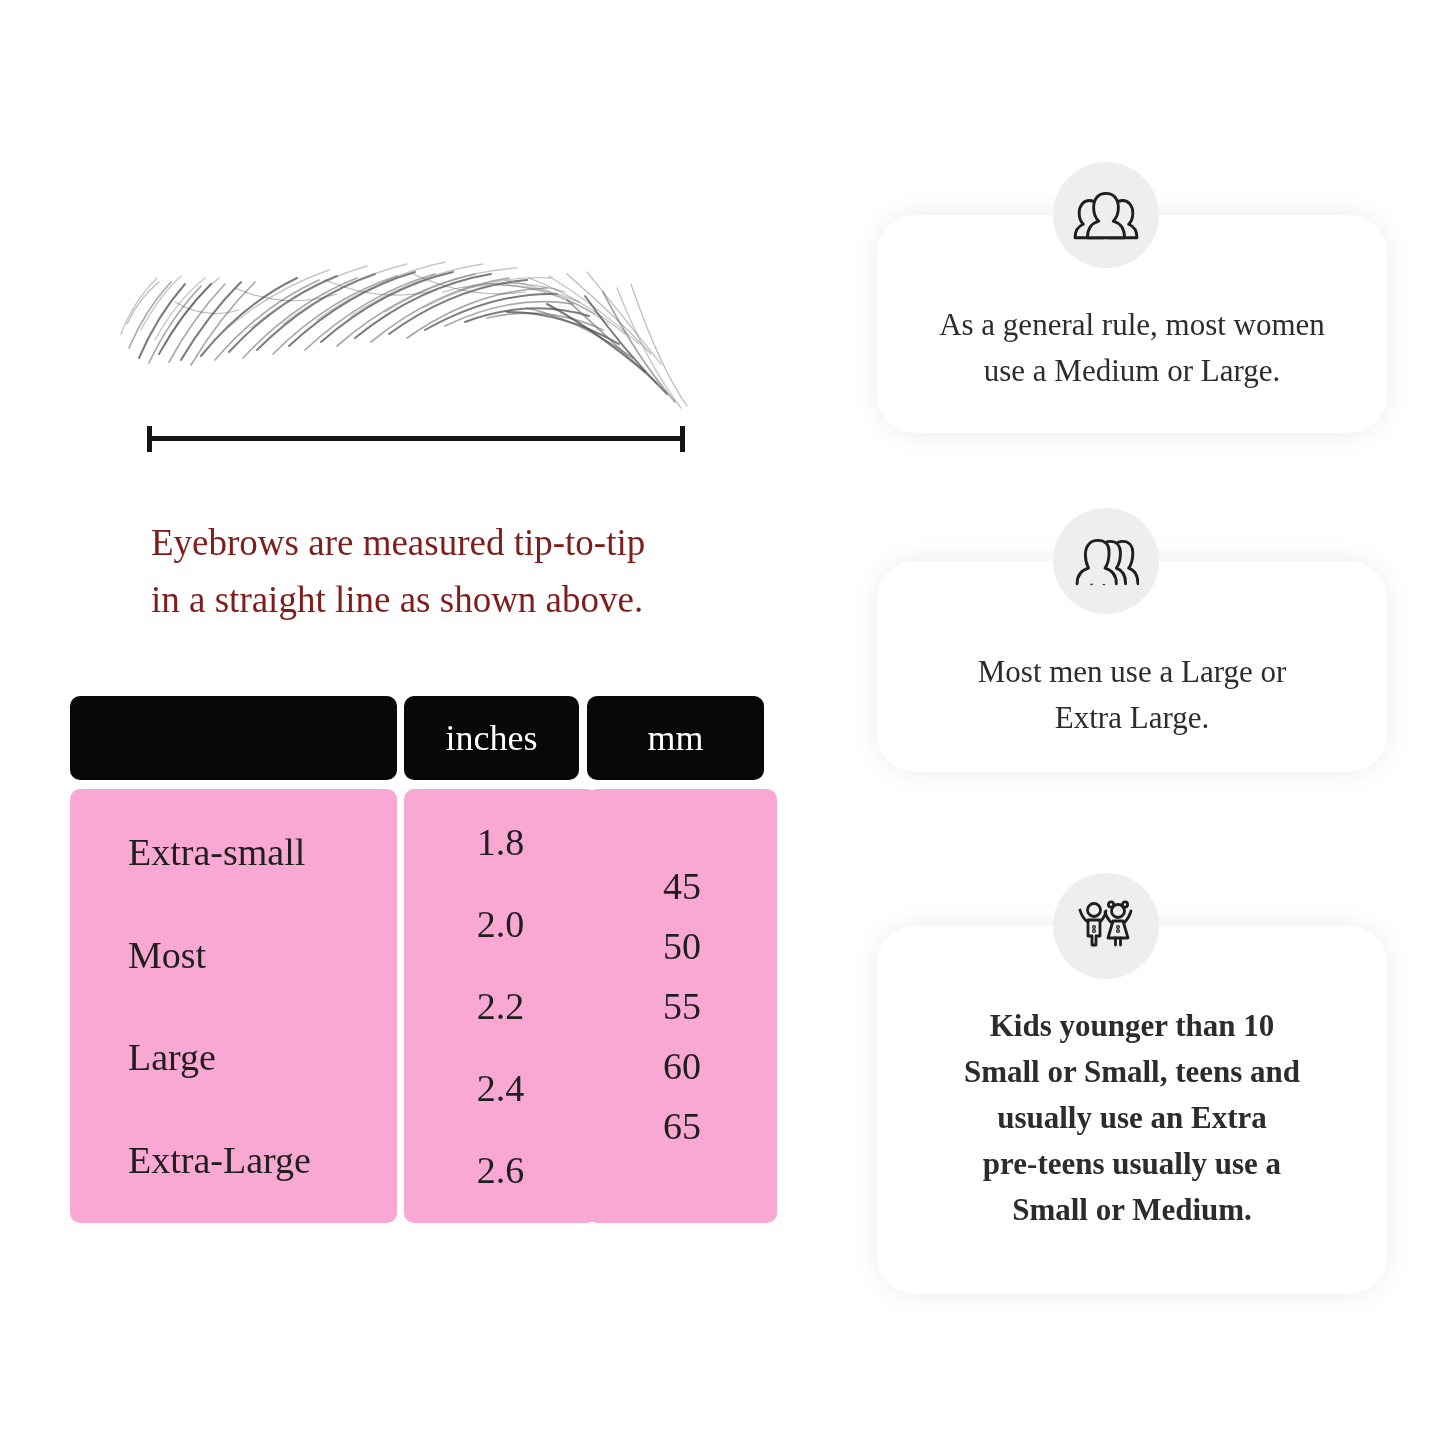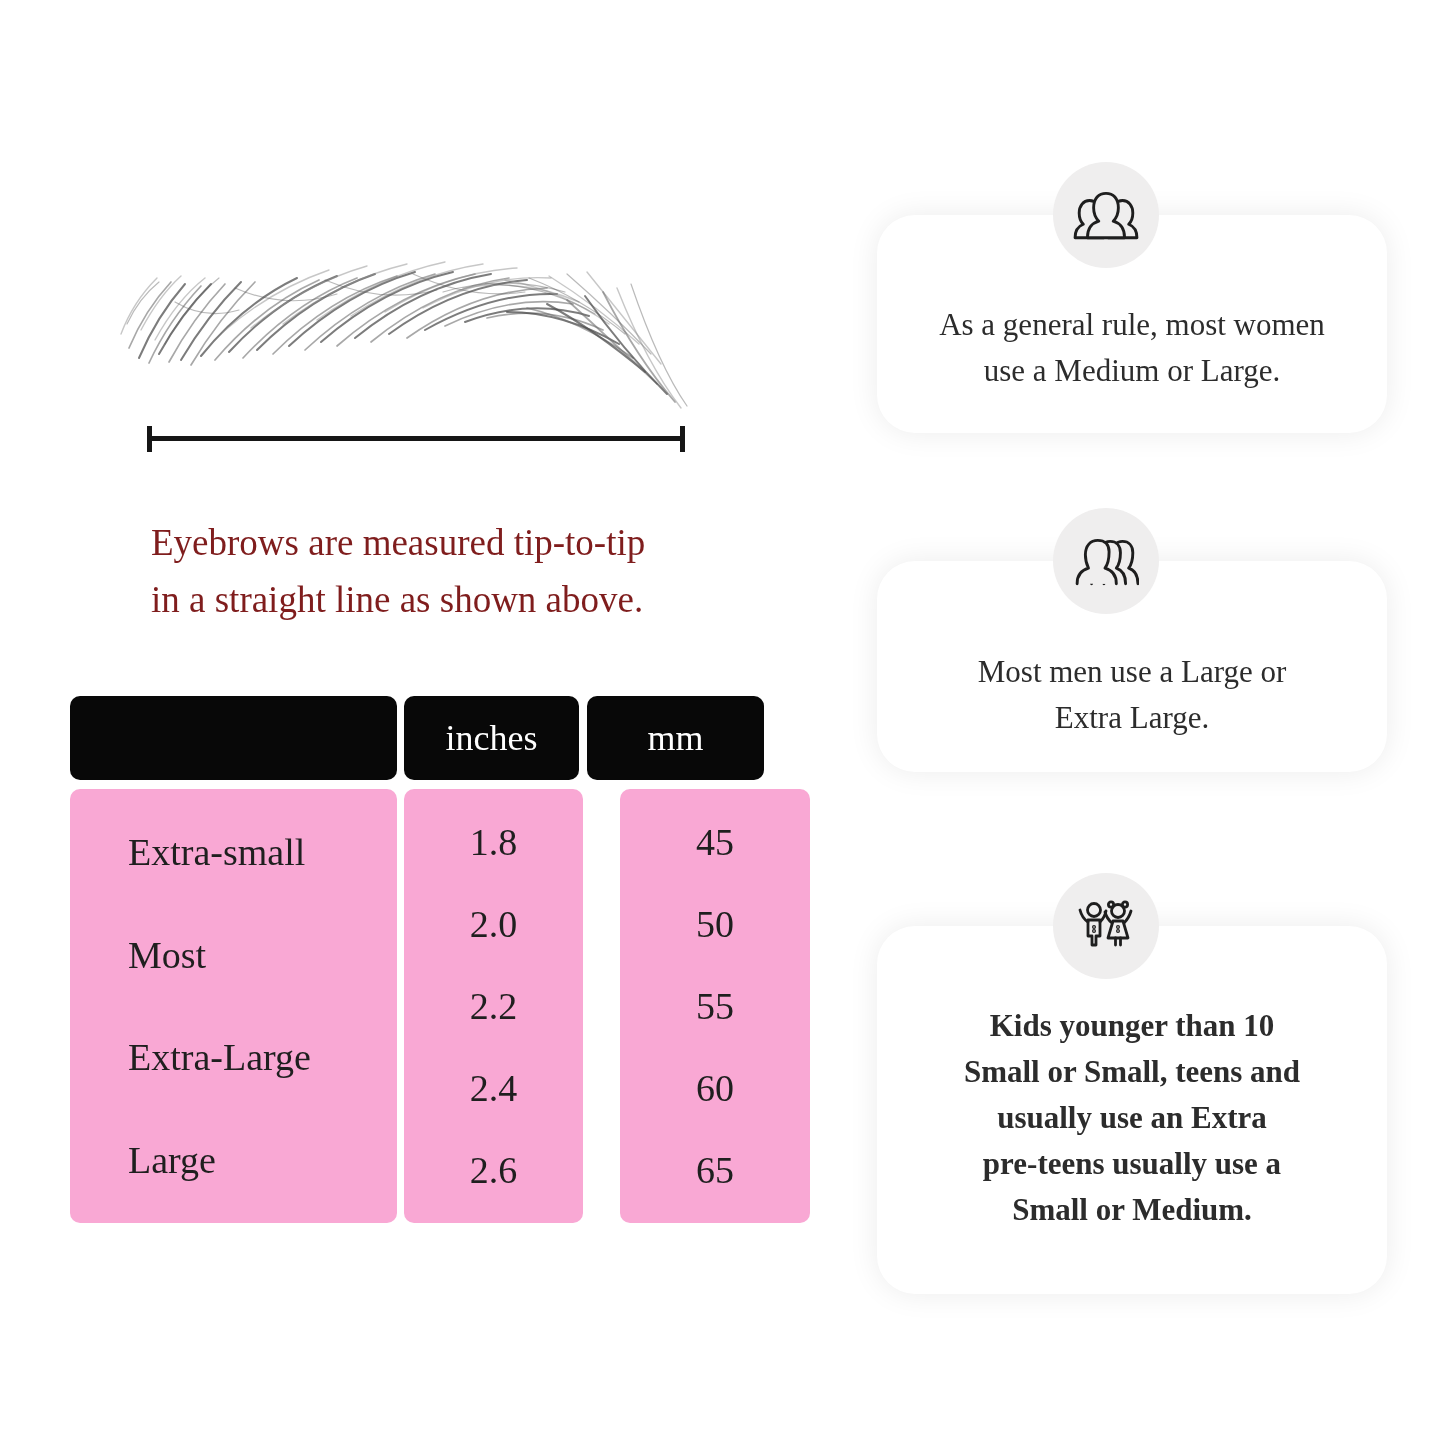--- a/index.html
+++ b/index.html
@@ -25,22 +25,22 @@
 
   
   .th{position:absolute;top:696px;height:84px;background:#080808;border-radius:10px;
       display:flex;align-items:center;justify-content:center;color:#ffffff;font-size:36px;}
   .th1{left:70px;width:327px;}
   .th2{left:404px;width:175px;}
   .th3{left:587px;width:177px;}
   .tb{position:absolute;top:789px;height:434px;background:#f9a8d4;border-radius:10px;
       display:flex;flex-direction:column;justify-content:space-around;padding:12px 0;box-sizing:border-box;}
   .tb1{left:70px;width:327px;}
-  .tb2{left:404px;width:179px;}
-  .tb3{left:620px;width:190px;}
+  .tb2{left:404px;width:193px;}
+  .tb3{left:587px;width:190px;justify-content:center;}
   .tb .cell{height:60px;display:flex;align-items:center;font-size:38px;color:#1f1f1f;}
   .tb1 .cell{padding-left:58px;}
   .tb2 .cell,.tb3 .cell{justify-content:center;}
 
   
   .card{position:absolute;left:877px;width:510px;background:#ffffff;border-radius:38px;
         box-shadow:0 0 30px rgba(0,0,0,.08);display:flex;flex-direction:column;align-items:center;
         justify-content:center;text-align:center;box-sizing:border-box;}
   .card-1{top:215px;height:218px;padding-top:48px;}
   .card-2{top:561px;height:211px;padding-top:56px;}
@@ -129,22 +129,22 @@
     <div>in a straight line as shown above.</div>
   </div>
 
   <div class="th th1"></div>
   <div class="th th3">mm</div>
   <div class="th th2">inches</div>
 
   <div class="tb tb1">
     <div class="cell">Extra-small</div>
     <div class="cell">Most</div>
+    <div class="cell">Large</div>
     <div class="cell">Extra-Large</div>
-    <div class="cell">Large</div>
   </div>
   <div class="tb tb2">
     <div class="cell">1.8</div>
     <div class="cell">2.0</div>
     <div class="cell">2.2</div>
     <div class="cell">2.4</div>
     <div class="cell">2.6</div>
   </div>
   <div class="tb tb3">
     <div class="cell">45</div>

